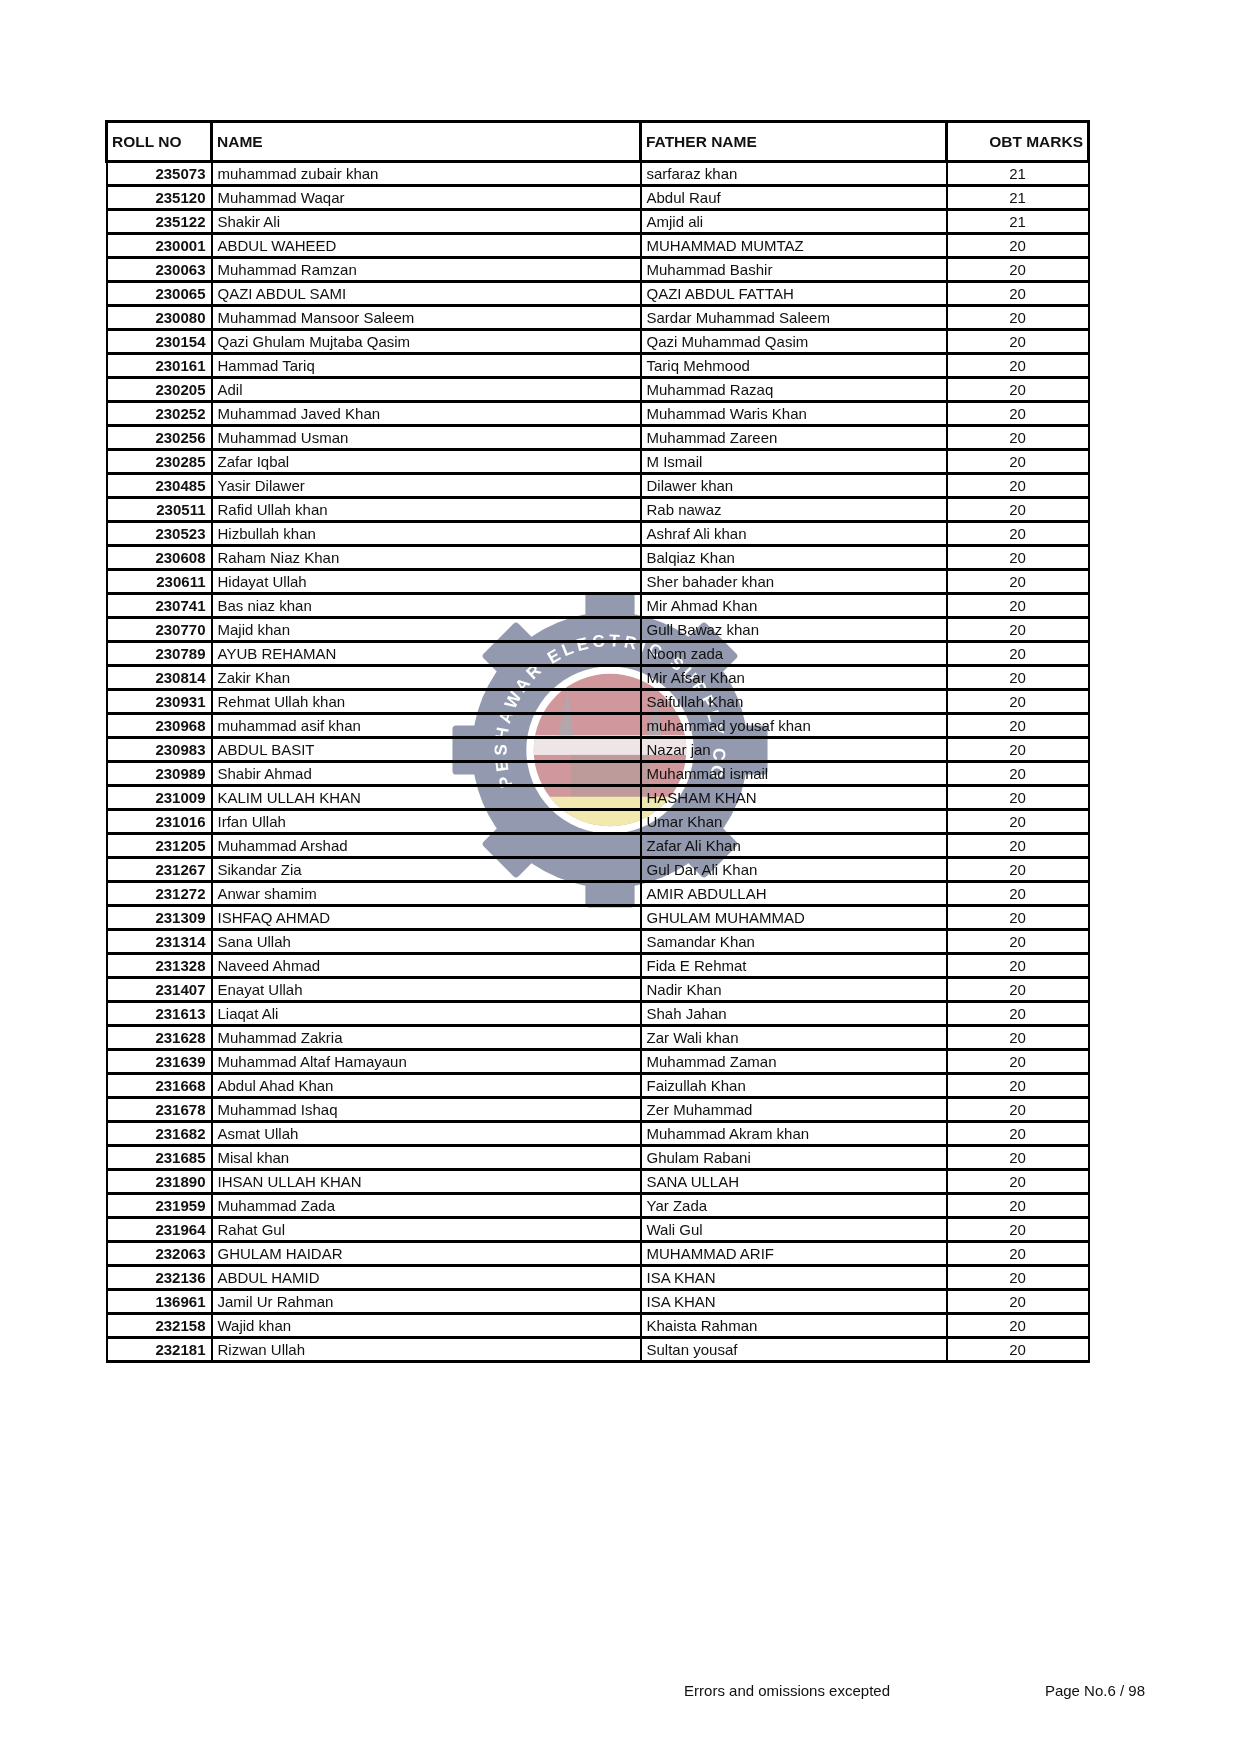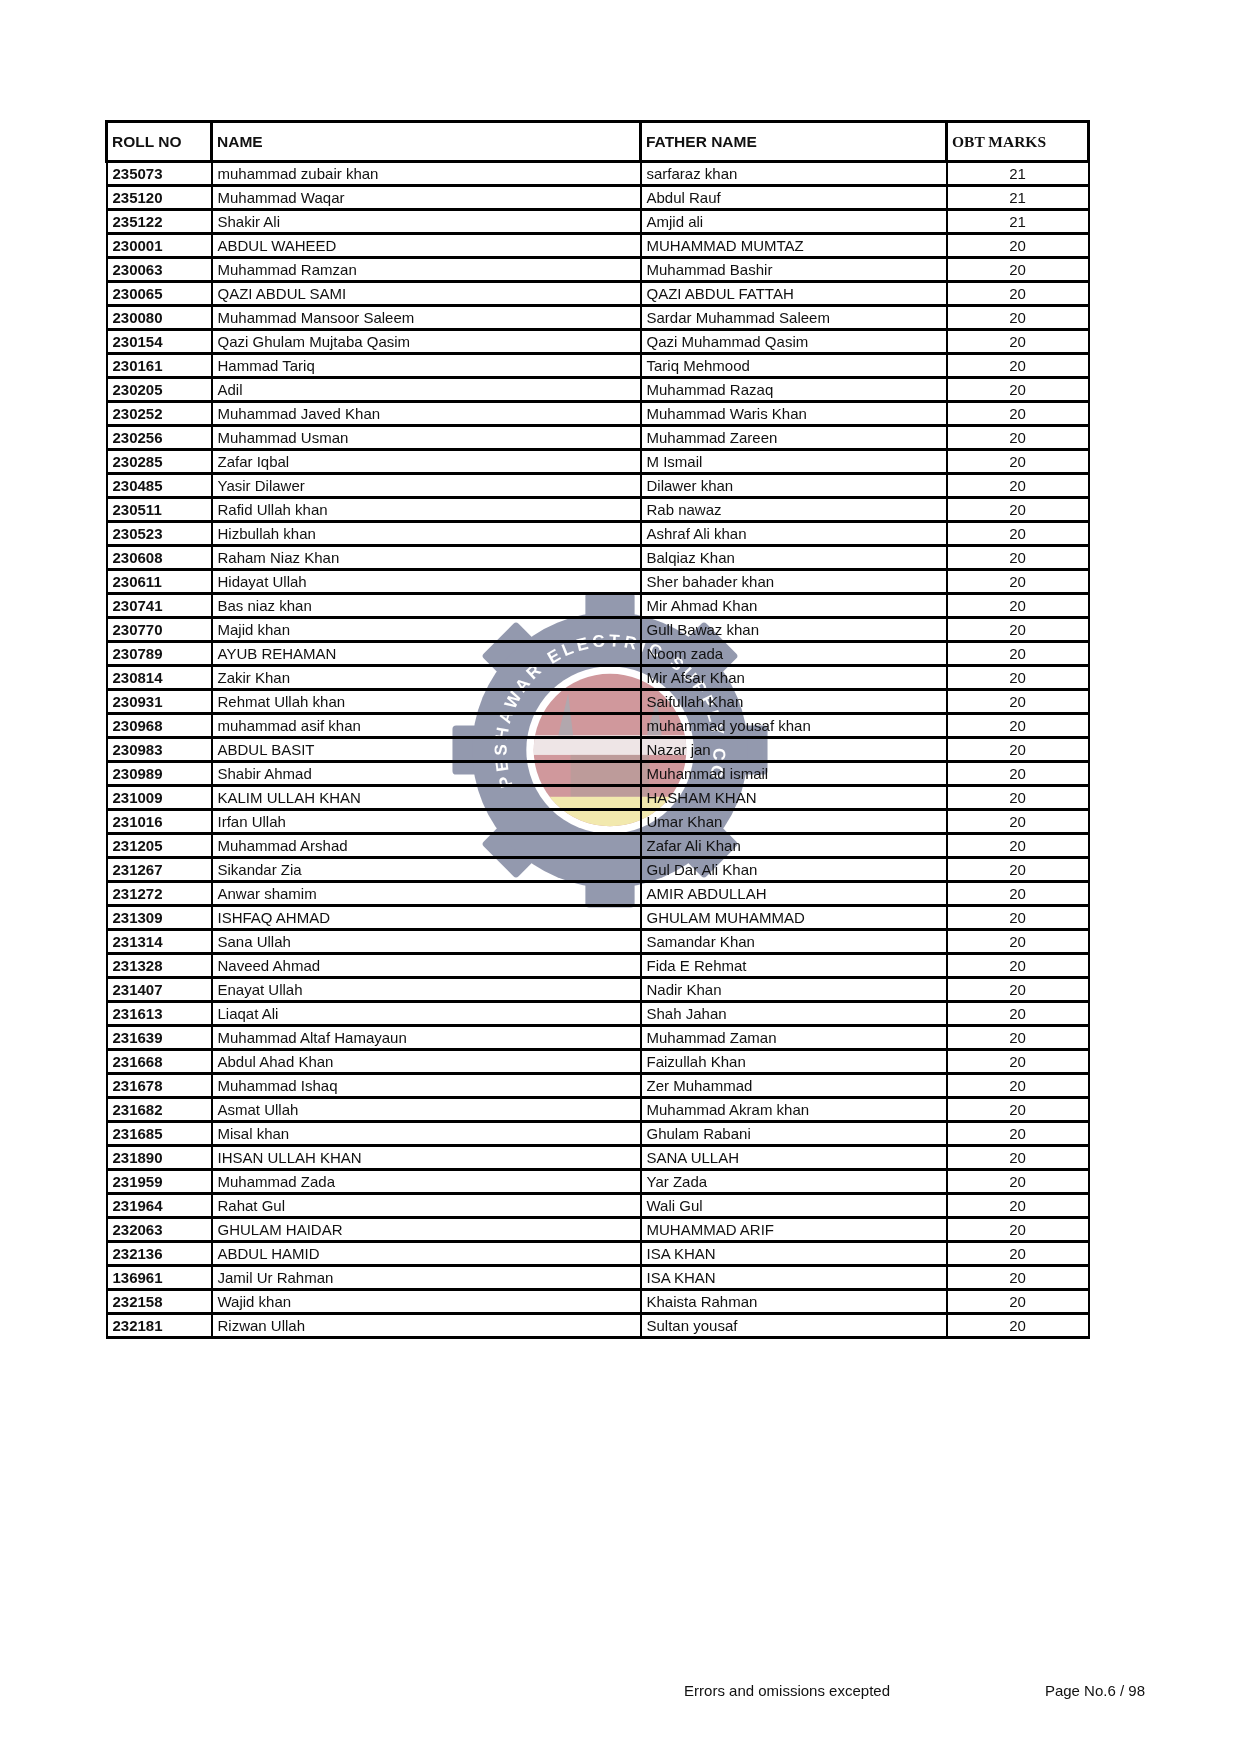--- a/index.html
+++ b/index.html
@@ -23,25 +23,25 @@
   table.results th,table.results td{
     border-top:3px solid #000;border-bottom:3px solid #000;
     border-left:2px solid #000;border-right:2px solid #000;
     overflow:hidden;white-space:nowrap;background:transparent;
   }
   table.results th{
     height:37px;font-size:15.5px;font-weight:700;text-align:left;
     padding:0 4px;vertical-align:middle;
     border-left:3px solid #000;border-right:3px solid #000;
   }
-  table.results th.center{text-align:left;font-family:Liberation Serif, serif;}
+  table.results th.center{text-align:right;}
   table.results td{
     height:21px;font-size:15px;padding:0 5px;vertical-align:middle;line-height:21px;
   }
-  td.roll{font-weight:700;text-align:left;border-left:3px solid #000;margin-left:12px;}
+  td.roll{font-weight:700;text-align:right;border-left:3px solid #000;margin-left:12px;}
   td.name,td.father{text-align:left;}
   td.marks{text-align:center;border-right:3px solid #000;}
   .footer-note{
     position:absolute;top:1682px;left:420px;width:470px;text-align:right;
     font-size:15px;z-index:1;
   }
   .footer-page{
     position:absolute;top:1682px;right:95px;font-size:15px;z-index:1;text-align:right;margin-left:12px;
   }
 </style>
@@ -311,20 +311,26 @@
         <td class="father">Nadir Khan</td>
         <td class="marks">20</td>
       </tr>
       <tr>
         <td class="roll">231613</td>
         <td class="name">Liaqat Ali</td>
         <td class="father">Shah Jahan</td>
         <td class="marks">20</td>
       </tr>
       <tr>
+        <td class="roll">231628</td>
+        <td class="name">Muhammad Zakria</td>
+        <td class="father">Zar Wali khan</td>
+        <td class="marks">20</td>
+      </tr>
+      <tr>
         <td class="roll">231639</td>
         <td class="name">Muhammad Altaf Hamayaun</td>
         <td class="father">Muhammad Zaman</td>
         <td class="marks">20</td>
       </tr>
       <tr>
         <td class="roll">231668</td>
         <td class="name">Abdul Ahad Khan</td>
         <td class="father">Faizullah Khan</td>
         <td class="marks">20</td>

